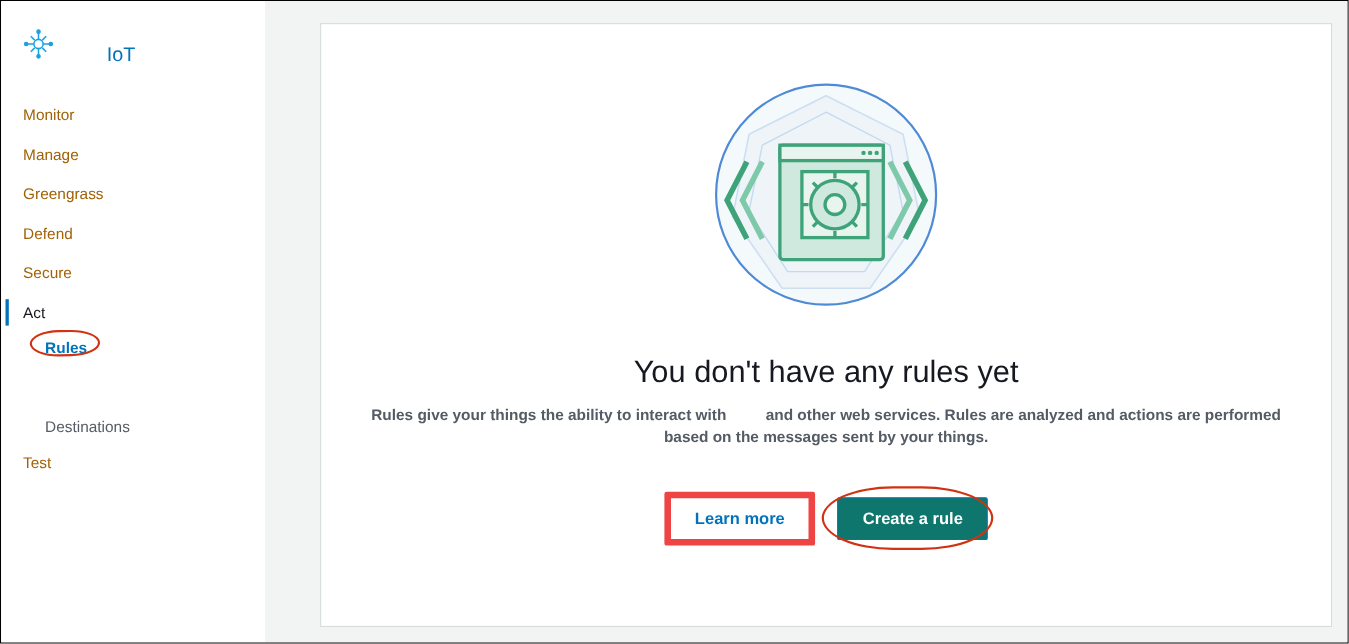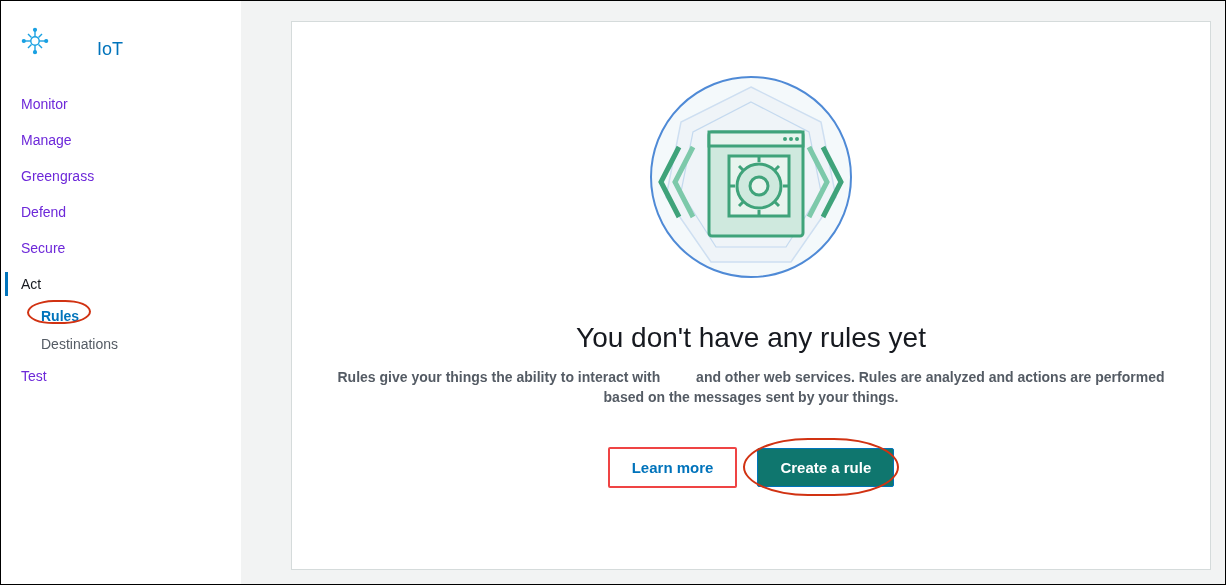--- a/index.html
+++ b/index.html
@@ -8,42 +8,42 @@
   .app { display: flex; height: 100%; }
 
   
   .sidebar { width: 240px; background: #ffffff; flex-shrink: 0; padding-top: 18px; }
   .brand { display: flex; align-items: center; gap: 10px; padding: 6px 20px 26px 20px; }
   .brand svg { width: 28px; height: 28px; }
   .brand-text { font-size: 18px; color: #0073bb; font-weight: 400; white-space: pre; margin-top: 14px; }
   .brand-blank { display:inline-block; width:38px; }
 
   .nav { display: flex; flex-direction: column; }
-  .nav-item { padding: 10px 20px; color: #6d28d9; font-size: 14px; cursor: pointer; }
+  .nav-item { padding: 10px 20px; color: #a16207; font-size: 14px; cursor: pointer; }
   .nav-item.active { color: #16191f; font-weight: 400; position: relative; }
   .nav-item.active::before { content:""; position:absolute; left:4px; top:6px; bottom:6px; width:3px; background:#0073bb; }
-  .sub-nav { display:flex; flex-direction:column; }
+  .sub-nav { display:flex; flex-direction:column;gap:44px; }
   .sub-item { padding: 6px 20px 6px 40px; color:#545b64; font-size:14px; cursor:pointer; }
   .sub-item.selected { color:#0073bb; font-weight:700; position:relative; }
   .red-circle { position:absolute; border:2.5px solid #d13212; border-radius:50%/60%; pointer-events:none; }
   .red-circle.rules { left:26px; top:-2px; width:64px; height:24px; transform:rotate(-1deg); }
 
   
   .right { flex:1; background:#f2f3f3; padding:0 10px 10px 10px; display:flex; }
   .panel { flex:1; margin-top:20px; margin-bottom:4px; margin-right:4px; margin-left:40px; background:#ffffff; border:1px solid #d5dbdb; display:flex; flex-direction:column; align-items:center; padding:40px 40px 30px 40px; position:relative; }
 
   .illustration { width:240px; height:230px; margin-top:0; margin-bottom:30px; }
 
   .empty-title { font-size:28px; color:#16191f; font-weight:400; margin-bottom:14px; text-align:left; }
   .empty-desc { font-size:14px; color:#545b64; text-align:center; max-width:840px; line-height:1.4; margin-bottom:40px;font-weight:bold; }
   .desc-blank { display:inline-block; width:28px; }
 
   .button-row { display:flex; gap:20px; align-items:center; position:relative; }
   .btn { padding:10px 22px; font-size:15px; font-weight:700; cursor:pointer; border-radius:2px; }
-  .btn-secondary { background:#ffffff; color:#0073bb; border:2px solid #ef4444; }
+  .btn-secondary { background:#ffffff; color:#0073bb; border:6px solid #ef4444; }
   .btn-primary { background:#0f766e; color:#ffffff; border:1px solid #0073bb; }
   .red-circle.create { left:-14px; top:-10px; width:156px; height:58px; z-index:2; }
   .primary-wrap { position:relative; }
 
 </style>
 </head>
 <body>
 
 <div class="app">
 

